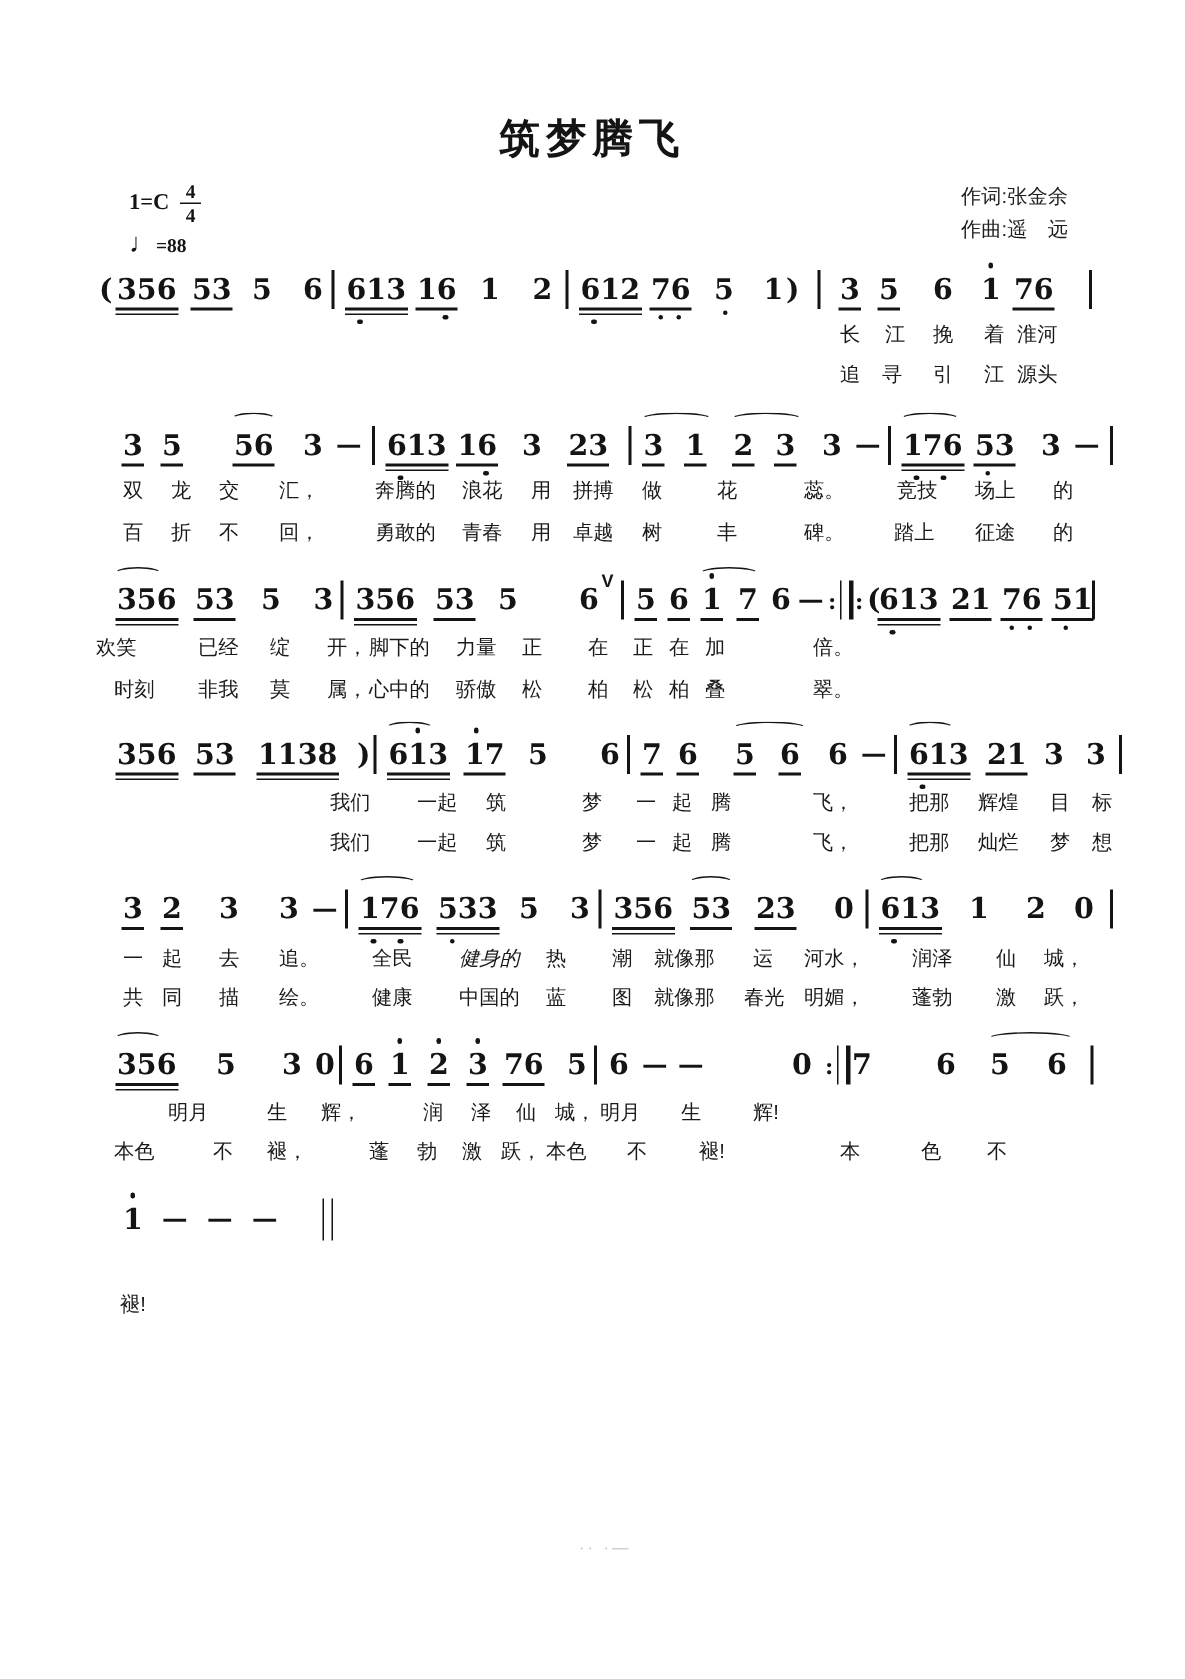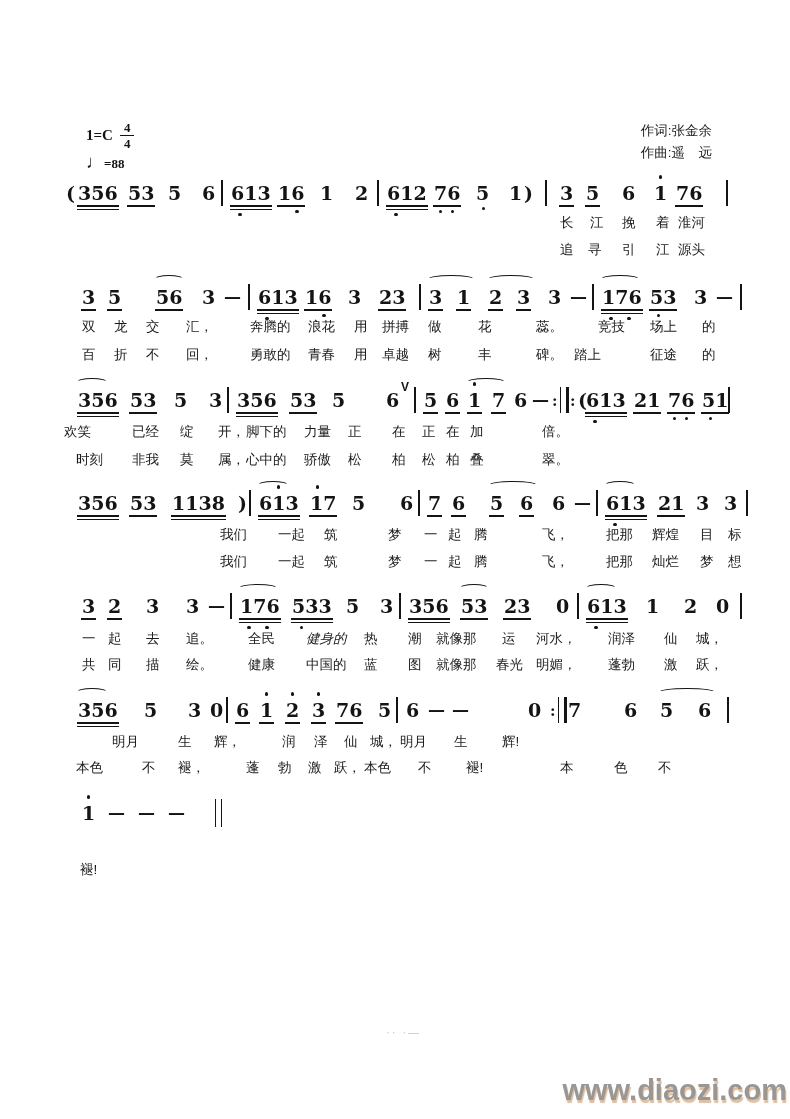--- a/index.html
+++ b/index.html
@@ -40,20 +40,21 @@
   .wm-name{position:absolute;right:36px;top:1030px;font-weight:bold;font-size:38px;
            letter-spacing:5px;color:#9a9a9a;text-shadow:2px 3px 2px rgba(197,124,51,0.55);}
   .wm-url{position:absolute;right:3px;top:1074px;font-weight:bold;font-size:29px;
           color:#979797;text-shadow:1px 3px 1px rgba(197,124,51,0.5);}
   .artifact{position:absolute;left:386px;top:1026px;color:#c4c4c4;font-size:11px;letter-spacing:2px;}
 </style>
 </head>
 <body>
 
 <div class="page">
+  <div class="title">筑梦腾飞</div>
 
   <div class="keysig">
     <span>1=C</span>
     <span class="frac">
       <span class="num">4</span>
       <span class="den">4</span>
     </span>
   </div>
 
   <div class="tempo">
@@ -151,21 +152,21 @@
         <span class="syl" style="left: 114px;">折</span>
         <span class="syl" style="left: 146px;">不</span>
         <span class="syl" style="left: 186px;">回，</span>
         <span class="syl" style="left: 250px;">勇敢的</span>
         <span class="syl" style="left: 308px;">青春</span>
         <span class="syl" style="left: 354px;">用</span>
         <span class="syl" style="left: 382px;">卓越</span>
         <span class="syl" style="left: 428px;">树</span>
         <span class="syl" style="left: 478px;">丰</span>
         <span class="syl" style="left: 536px;">碑。</span>
-        <span class="syl" style="left: 574px; text-align: center;">踏上</span>
+        <span class="syl" style="left: 596px; text-align: center;">踏上</span>
         <span class="syl" style="left: 650px;">征途</span>
         <span class="syl" style="left: 702px;">的</span>
       </div>
       <div class="note-row" style="top: 389px;">
         <span class="tok" style="left: 78px;"><span class="txt">356</span><i class="ul" style="bottom: -3px;"></i><i class="ul" style="bottom: -6.2px;"></i><i class="arc" style="width: 30px;"></i></span>
         <span class="tok" style="left: 130px;"><span class="txt">53</span><i class="ul" style="bottom: -3px;"></i></span>
         <span class="tok" style="left: 174px;"><span class="txt">5</span></span>
         <span class="tok" style="left: 209px;"><span class="txt">3</span></span>
         <span class="bar" style="left: 227px;"></span>
         <span class="tok" style="left: 237px;"><span class="txt">356</span><i class="ul" style="bottom: -3px;"></i><i class="ul" style="bottom: -6.2px;"></i></span>
@@ -383,14 +384,13 @@
         <span class="tok dash" style="left: 138px;"><span class="txt">—</span></span>
         <span class="tok dash" style="left: 168px;"><span class="txt">—</span></span>
         <span class="dbar2" style="left: 215px;"></span>
       </div>
       <div class="lyric-row" style="top: 861px;">
         <span class="syl" style="left: 80px;">褪!</span>
       </div>
     </div>
 
   <div class="artifact">·· ·—</div>
-  <div class="wm-url">www.diaozi.com</div>
 </div>
 
 </body></html>

